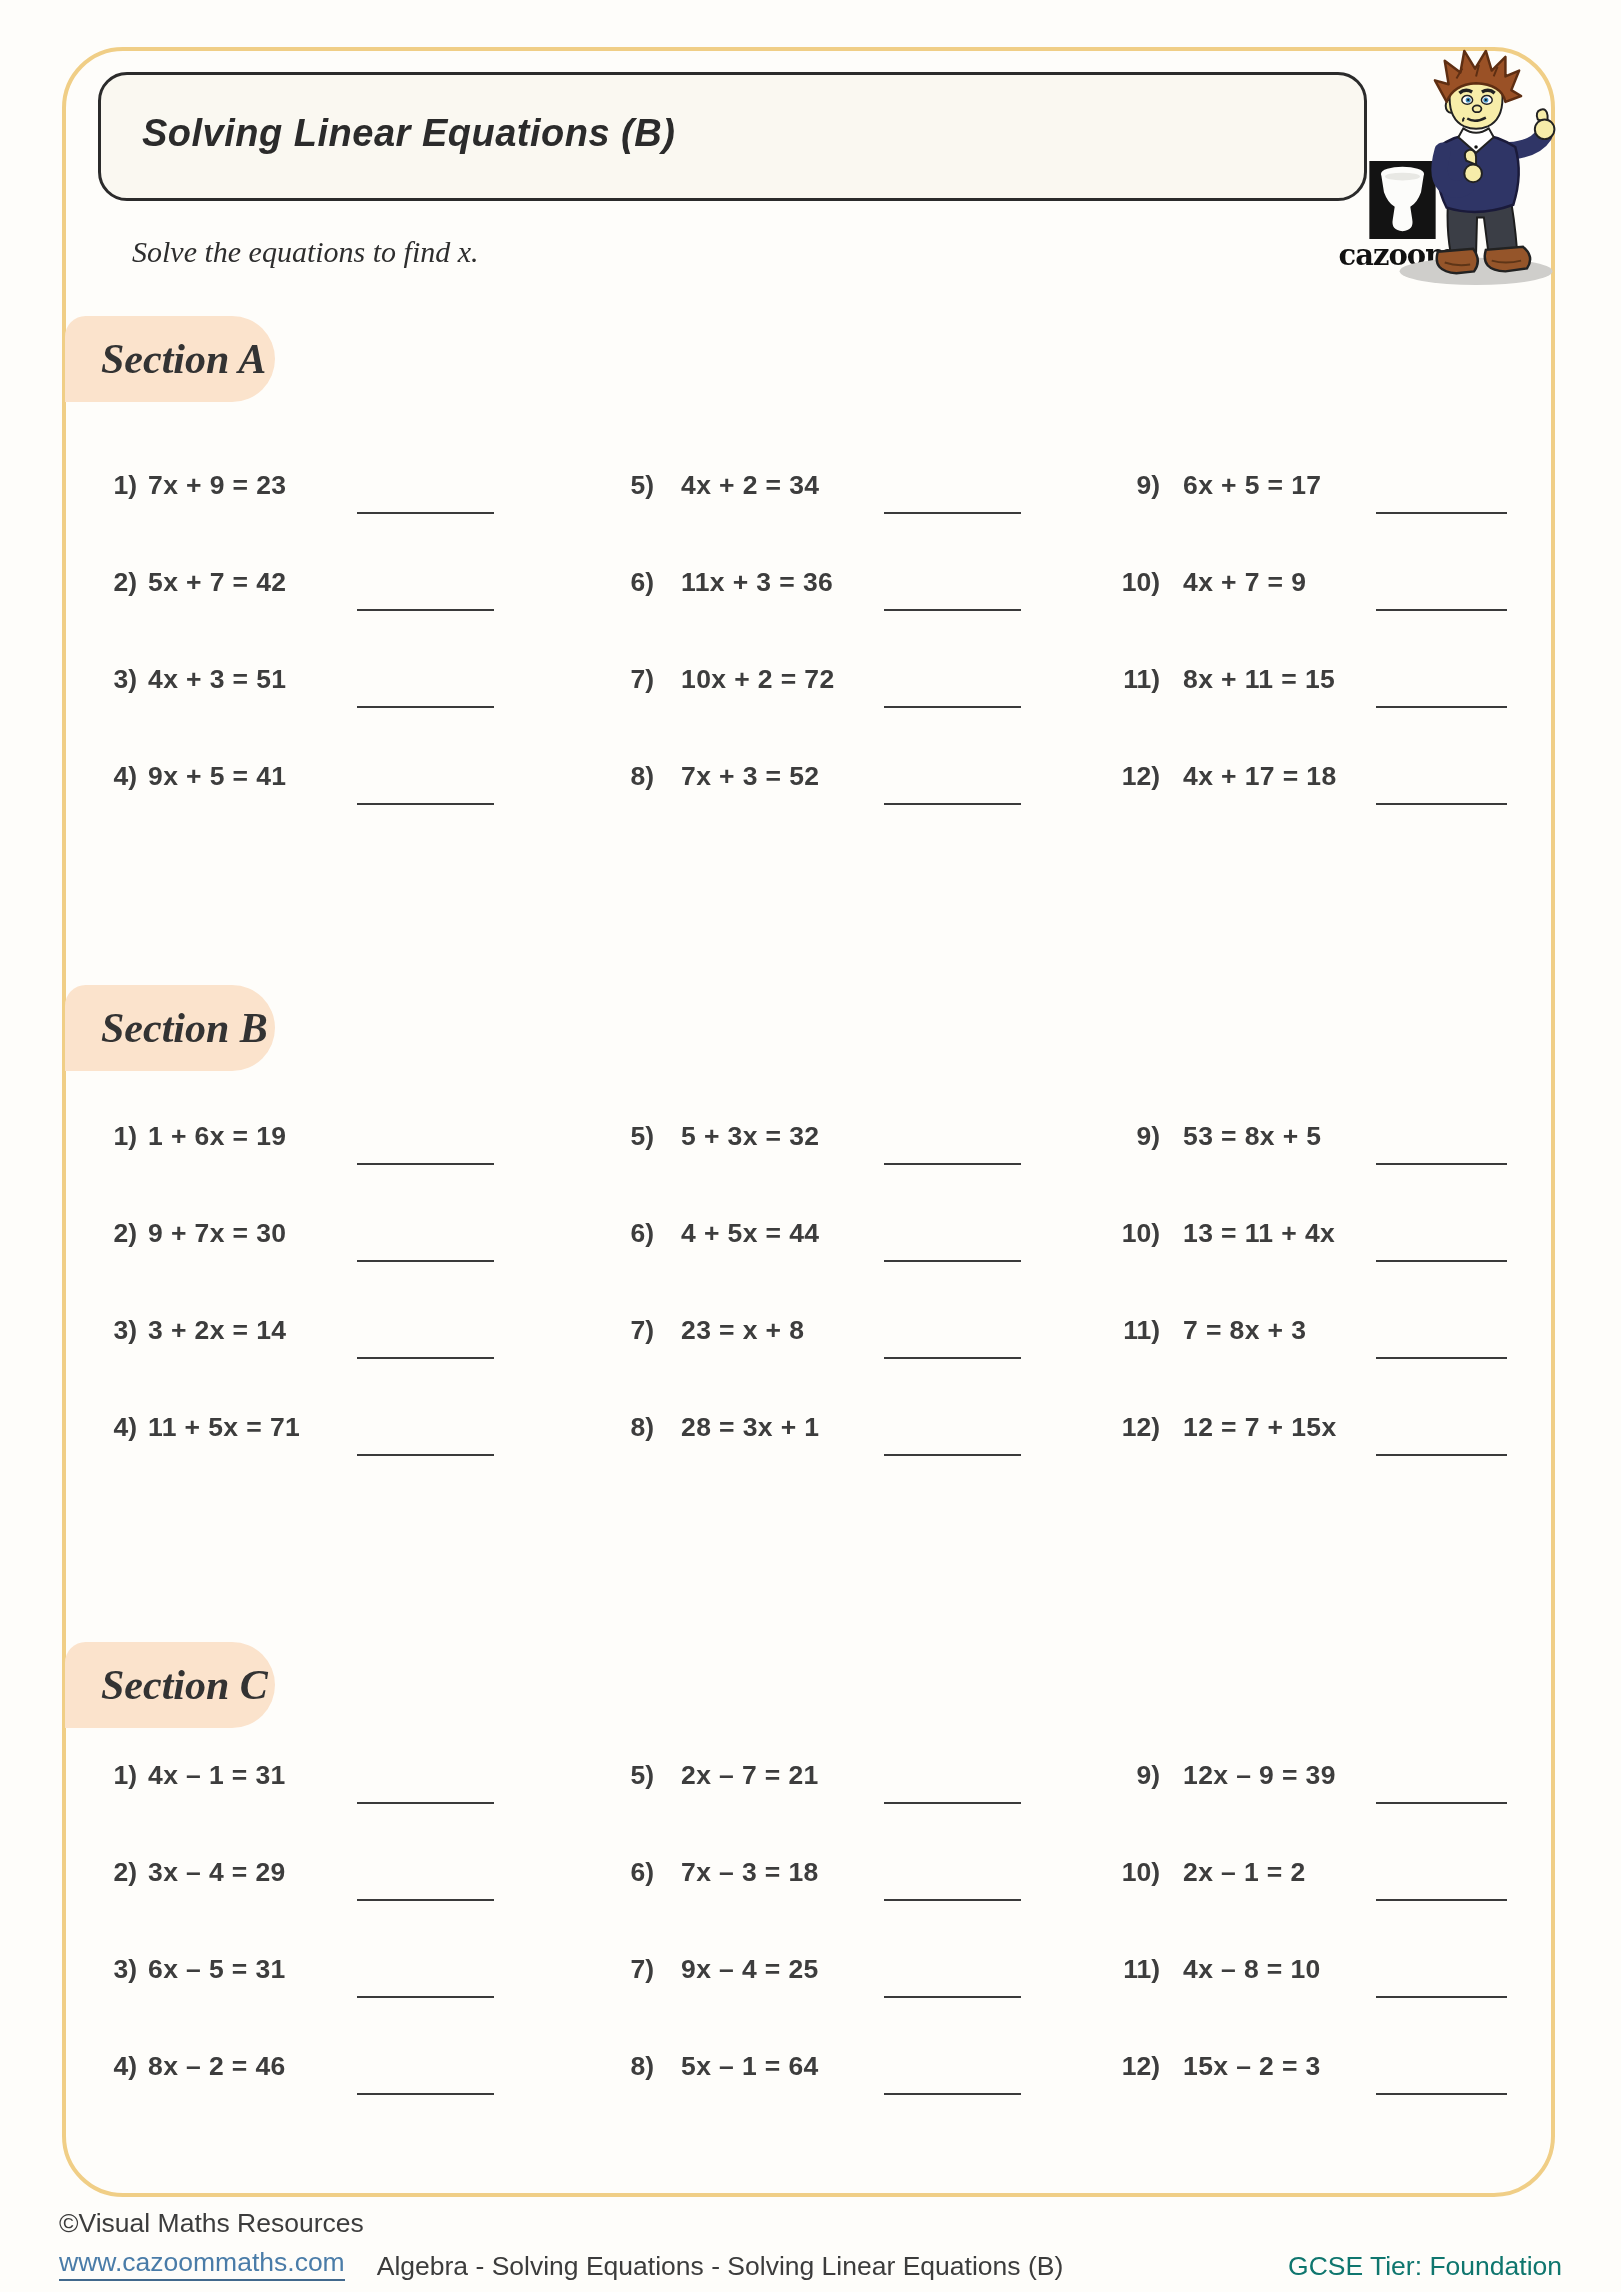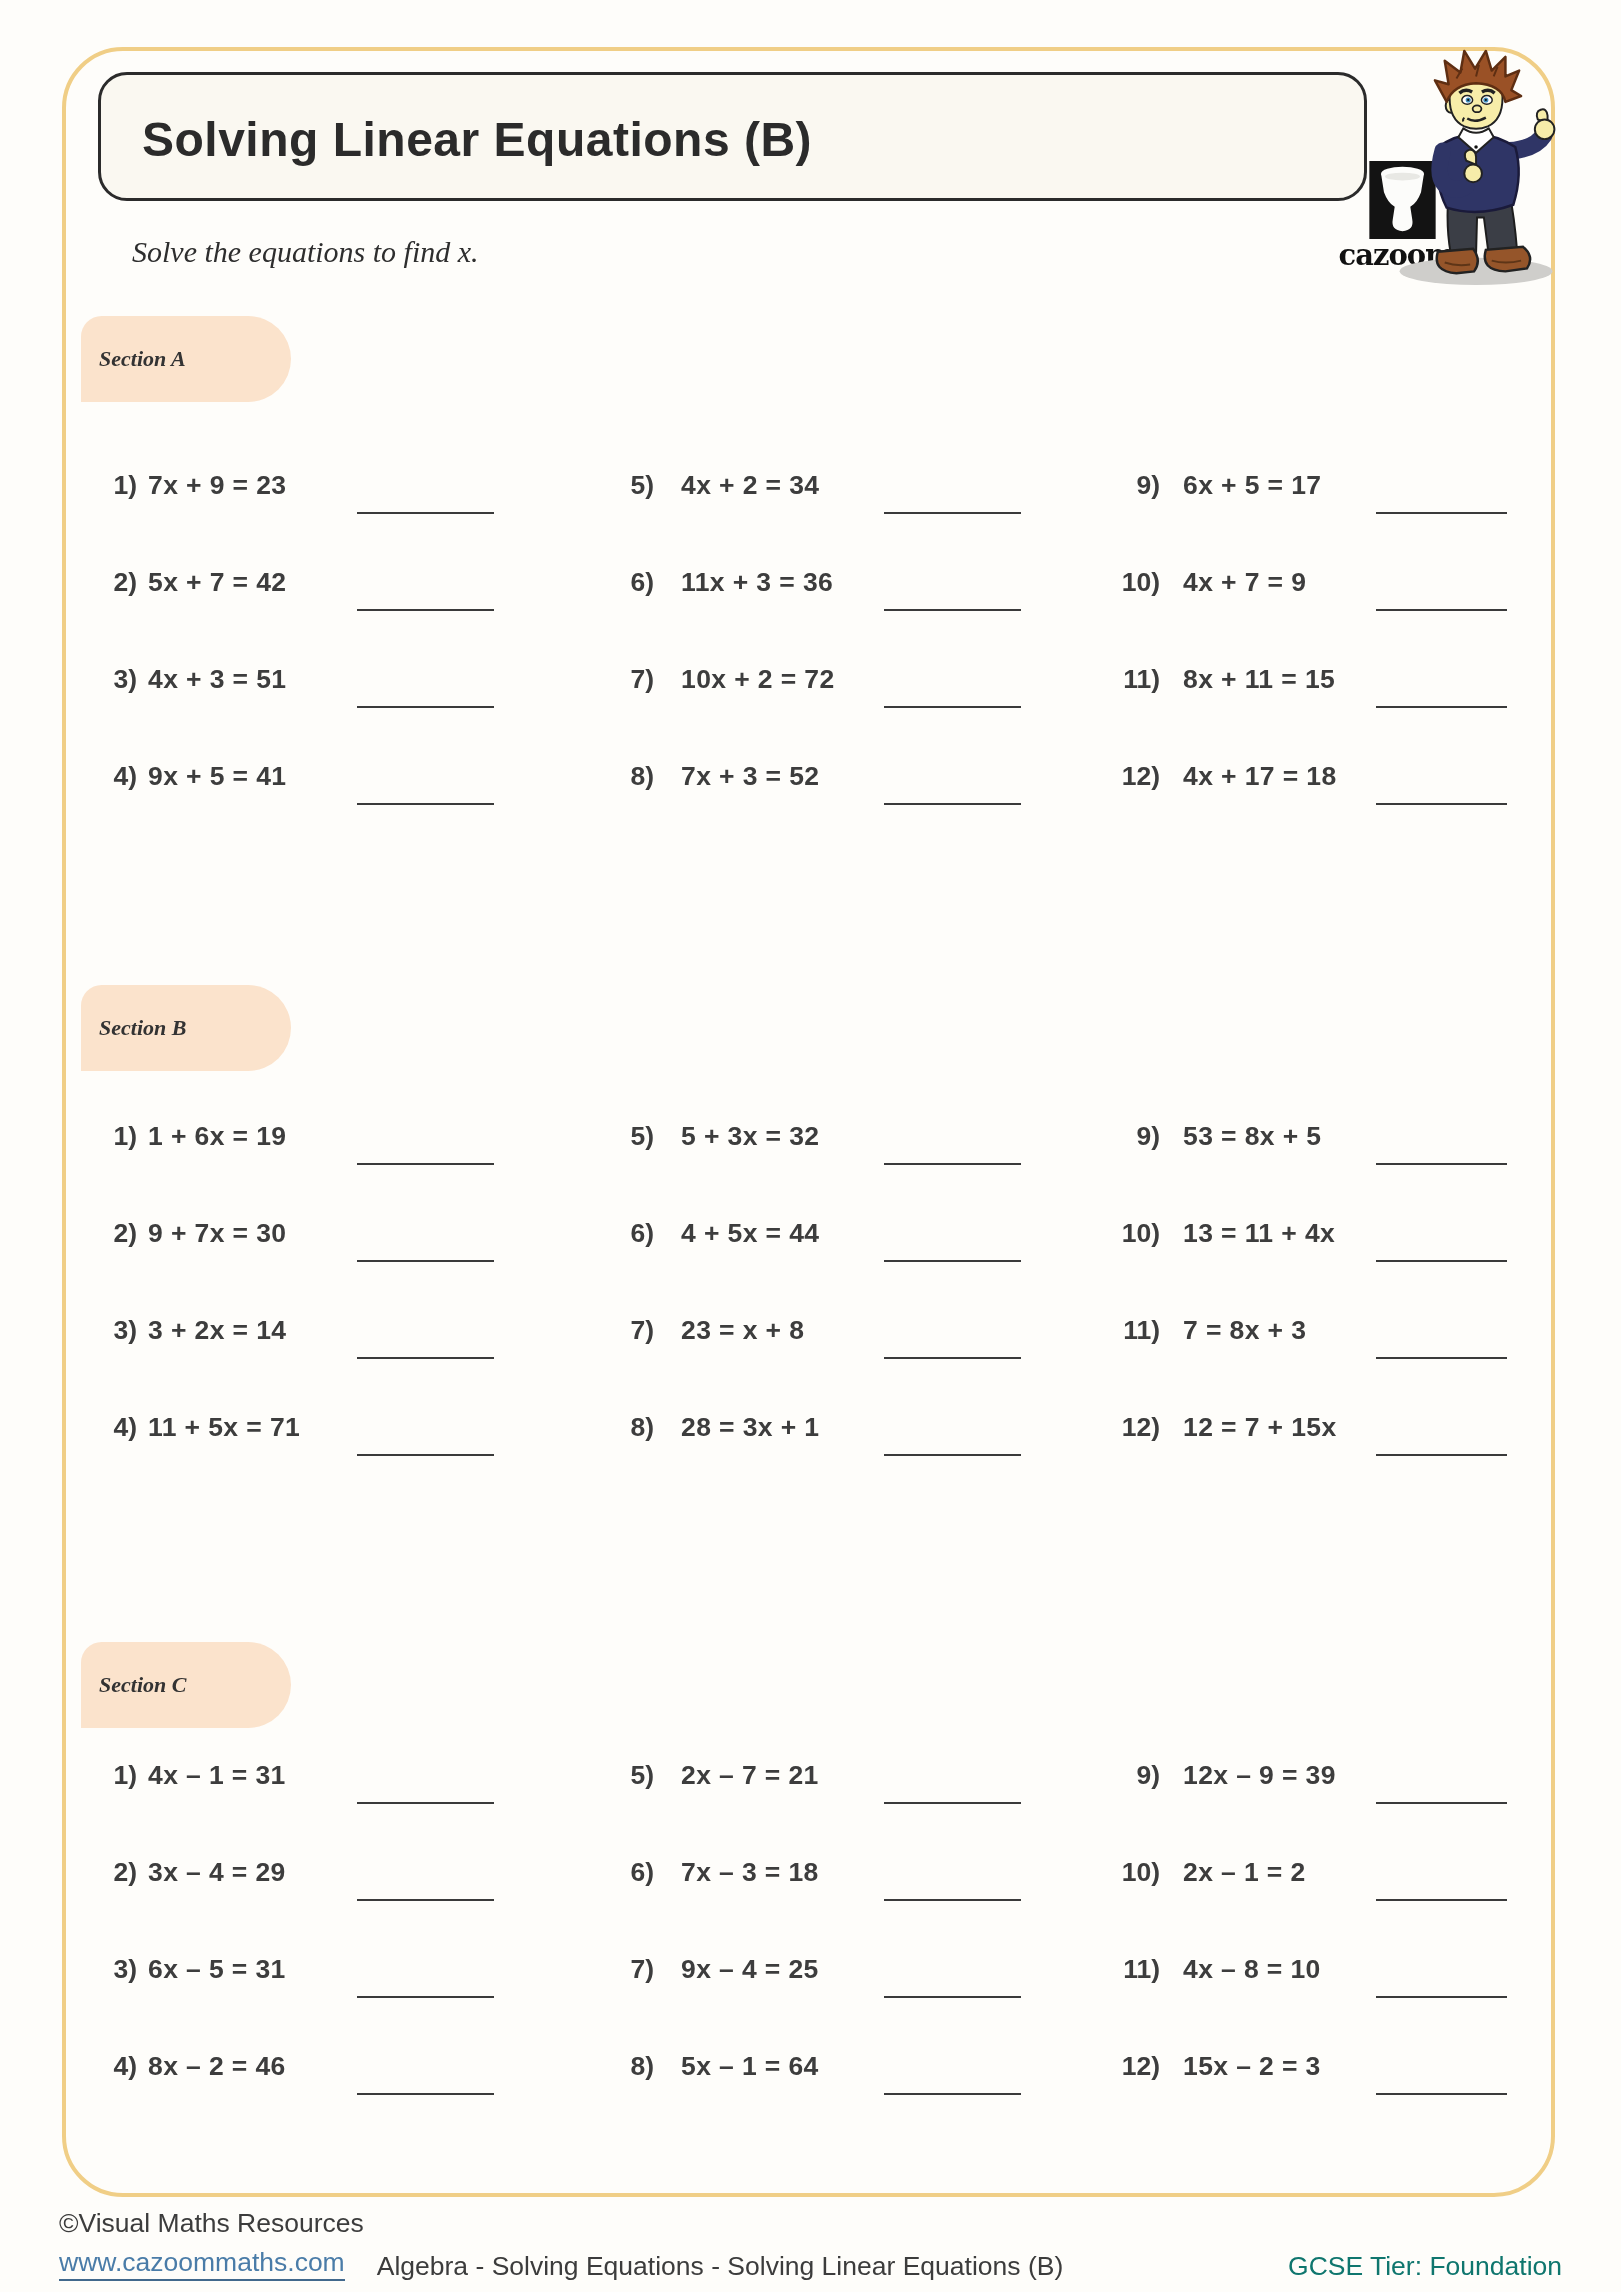--- a/index.html
+++ b/index.html
@@ -4,37 +4,37 @@
 <style>
   html,body{margin:0;padding:0;background:#ffffff;}
   .page{position:relative;width:1621px;height:2293px;background:#FEFDFA;
         font-family:"Liberation Sans",sans-serif;overflow:hidden;}
 
   .gold-border{position:absolute;left:62px;top:47px;width:1485px;height:2142px;
         border:4.9px solid #F0CE86;border-radius:61px;}
 
   .title-box{position:absolute;left:98px;top:72px;width:1263px;height:123px;
         background:#FAF8F1;border:3.9px solid #2B2B2B;border-radius:29px;}
-  .page-title{position:absolute;left:41px;top:37px;font-size:48px;font-weight:bold;
-        color:#2B2B2B;letter-spacing:0.5px;white-space:nowrap;}
+  .page-title{position:absolute;left:41px;top:37px;font-size:38px;font-weight:bold;
+        color:#2B2B2B;letter-spacing:0.5px;white-space:nowrap;font-style:italic;}
 
   .logo{position:absolute;left:1231px;top:86px;width:141px;text-align:center;}
   .logo svg{display:block;margin:0 auto;}
   .logo-word{font-family:"DejaVu Serif",serif;font-weight:bold;font-size:29px;
         color:#111;letter-spacing:-1px;margin-top:-1px;}
 
   .mascot{position:absolute;left:1378px;top:49px;}
 
   .instruction{position:absolute;left:132px;top:235px;font-family:"Liberation Serif",serif;
         font-style:italic;font-size:30px;color:#2E2E2E;white-space:nowrap;}
 
   .section-label{position:absolute;left:65px;width:210px;height:86px;background:#FBE3CC;
         border-radius:21.6px 45px 45px 0;display:flex;align-items:center;
-        padding-left:18px;box-sizing:border-box;font-family:"Liberation Serif",serif;
-        font-weight:bold;font-style:italic;font-size:22px;color:#333;margin-left:16px;}
+        padding-left:36px;box-sizing:border-box;font-family:"Liberation Serif",serif;
+        font-weight:bold;font-style:italic;font-size:42px;color:#333;}
   #label-a{top:316px}  #label-b{top:985px}  #label-c{top:1642px}
 
   .problems{position:absolute;left:78px;width:1480px;display:grid;
         grid-template-columns:485px 519px 475px;grid-template-rows:repeat(4,97px);
         grid-auto-flow:column;}
   #problems-a{top:468px}  #problems-b{top:1119px}  #problems-c{top:1758px}
 
   .problem{position:relative;font-size:26.5px;font-weight:bold;color:#3D3D3D;}
   .problem .num{position:absolute;top:0;text-align:right;line-height:35px;}
   .problem .eq{position:absolute;top:0;line-height:35px;letter-spacing:0.4px;white-space:nowrap;}

